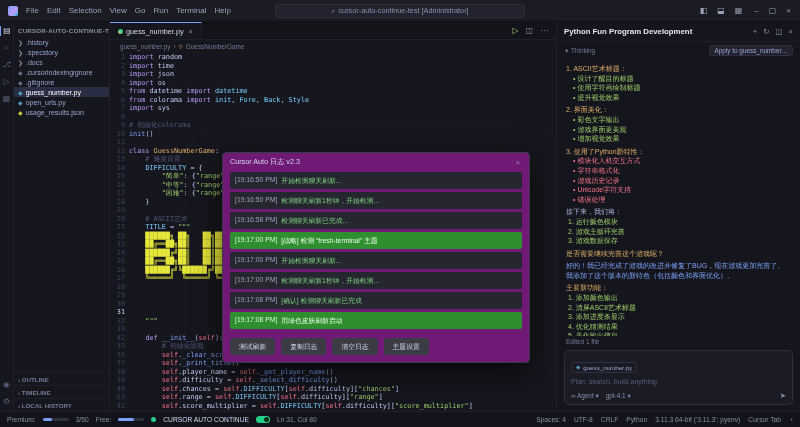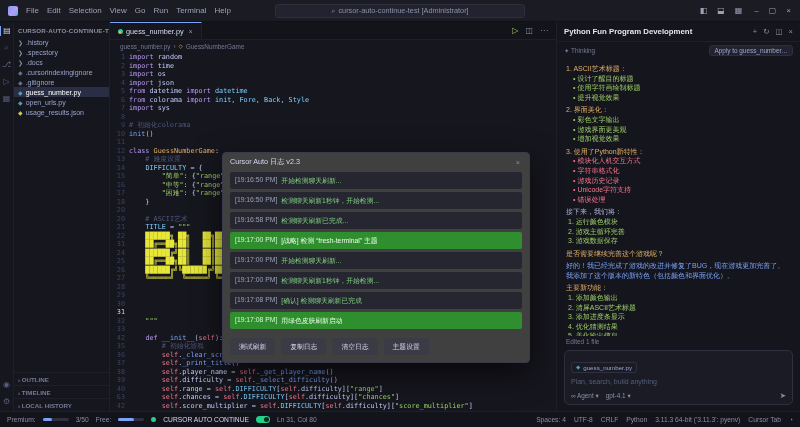--- a/index.html
+++ b/index.html
@@ -57,21 +57,21 @@
   .gutter .ln{height:8.5px}
   .gutter .ln.cur{color:#c0caf5}
   .code-col{flex:1;overflow:hidden}
   .cl{height:8.5px;white-space:pre}
   .pl{color:#c0caf5}.kw{color:#bb9af7}.str{color:#9ece6a}.com{color:#51597d;}
   .fn{color:#7aa2f7}.imp{color:#7dcfff}.cname{color:#e0af68}.const{color:#7dcfff}
   .num{color:#ff9e64}.self{color:#f7768e;}
   .art{color:#e7e73a;font-weight:bold}
 
   
-  .dialog{position:absolute;left:112px;top:130px;width:308px;background:#404040;
+  .dialog{position:absolute;left:112px;top:130px;width:308px;background:#701a75;
     border:1px solid #3a3a4a;border-radius:4px;box-shadow:0 10px 30px rgba(0,0,0,.65);
     z-index:6;font-size:6.8px}
   .dlg-head{display:flex;justify-content:space-between;align-items:center;padding:4px 7px 3px;
     color:#d5d9ef;font-size:7.2px}
   .dlg-close{color:#8a8fa3;padding:0 2px}
   .dlg-logs{display:flex;flex-direction:column;gap:3px;padding:2px 7px}
   .log-row{background:#262631;border-radius:2px;padding:3.5px 5px;color:#7fd07f;
     display:flex;gap:4px;white-space:nowrap;overflow:hidden}
   .log-row .t{color:#9aa0b5;flex-shrink:0}
   .log-row.hl{background:#2f8f2f;color:#eaffea}
@@ -266,22 +266,22 @@
           <div class="ln">37</div>
           <div class="ln">38</div>
           <div class="ln">39</div>
           <div class="ln">40</div>
           <div class="ln">63</div>
           <div class="ln">42</div>
         </div>
       <div class="code-col">
           <div class="cl"><span class="kw">import</span><span class="pl"> random</span></div>
           <div class="cl"><span class="kw">import</span><span class="pl"> time</span></div>
+          <div class="cl"><span class="kw">import</span><span class="pl"> json</span></div>
           <div class="cl"><span class="kw">import</span><span class="pl"> os</span></div>
-          <div class="cl"><span class="kw">import</span><span class="pl"> json</span></div>
           <div class="cl"><span class="kw">from</span><span class="pl"> datetime </span><span class="kw">import</span><span class="imp"> datetime</span></div>
           <div class="cl"><span class="kw">from</span><span class="pl"> colorama </span><span class="kw">import</span><span class="imp"> init, Fore, Back, Style</span></div>
           <div class="cl"><span class="kw">import</span><span class="pl"> sys</span></div>
           <div class="cl"></div>
           <div class="cl"><span class="com"># 初始化colorama</span></div>
           <div class="cl"><span class="fn">init</span><span class="pl">()</span></div>
           <div class="cl"></div>
           <div class="cl"><span class="kw">class</span><span class="pl"> </span><span class="cname">GuessNumberGame</span><span class="pl">:</span></div>
           <div class="cl"><span class="com">    # 难度设置</span></div>
           <div class="cl"><span class="pl">    </span><span class="const">DIFFICULTY</span><span class="pl"> = {</span></div>
@@ -303,22 +303,22 @@
           <div class="cl"></div>
           <div class="cl"></div>
           <div class="cl"><span class="str">    """</span></div>
           <div class="cl"></div>
           <div class="cl"><span class="pl">    </span><span class="kw">def</span><span class="pl"> </span><span class="fn">__init__</span><span class="pl">(</span><span class="self">self</span><span class="pl">):</span></div>
           <div class="cl"><span class="com">        # 初始化游戏</span></div>
           <div class="cl"><span class="pl">        </span><span class="self">self</span><span class="pl">.</span><span class="fn">_clear_screen</span><span class="pl">()</span></div>
           <div class="cl"><span class="pl">        </span><span class="self">self</span><span class="pl">.</span><span class="fn">_print_title</span><span class="pl">()</span></div>
           <div class="cl"><span class="pl">        </span><span class="self">self</span><span class="pl">.player_name = </span><span class="self">self</span><span class="pl">.</span><span class="fn">_get_player_name</span><span class="pl">()</span></div>
           <div class="cl"><span class="pl">        </span><span class="self">self</span><span class="pl">.difficulty = </span><span class="self">self</span><span class="pl">.</span><span class="fn">_select_difficulty</span><span class="pl">()</span></div>
+          <div class="cl"><span class="pl">        </span><span class="self">self</span><span class="pl">.chances = </span><span class="self">self</span><span class="pl">.</span><span class="const">DIFFICULTY</span><span class="pl">[</span><span class="self">self</span><span class="pl">.difficulty][</span><span class="str">"chances"</span><span class="pl">]</span></div>
           <div class="cl"><span class="pl">        </span><span class="self">self</span><span class="pl">.range = </span><span class="self">self</span><span class="pl">.</span><span class="const">DIFFICULTY</span><span class="pl">[</span><span class="self">self</span><span class="pl">.difficulty][</span><span class="str">"range"</span><span class="pl">]</span></div>
-          <div class="cl"><span class="pl">        </span><span class="self">self</span><span class="pl">.chances = </span><span class="self">self</span><span class="pl">.</span><span class="const">DIFFICULTY</span><span class="pl">[</span><span class="self">self</span><span class="pl">.difficulty][</span><span class="str">"chances"</span><span class="pl">]</span></div>
           <div class="cl"><span class="pl">        </span><span class="self">self</span><span class="pl">.score_multiplier = </span><span class="self">self</span><span class="pl">.</span><span class="const">DIFFICULTY</span><span class="pl">[</span><span class="self">self</span><span class="pl">.difficulty][</span><span class="str">"score_multiplier"</span><span class="pl">]</span></div>
         </div>
     </div>
 
     <div class="dialog">
       <div class="dlg-head">
         <span>Cursor Auto 日志 v2.3</span>
         <span class="dlg-close">×</span>
       </div>
       <div class="dlg-logs">

